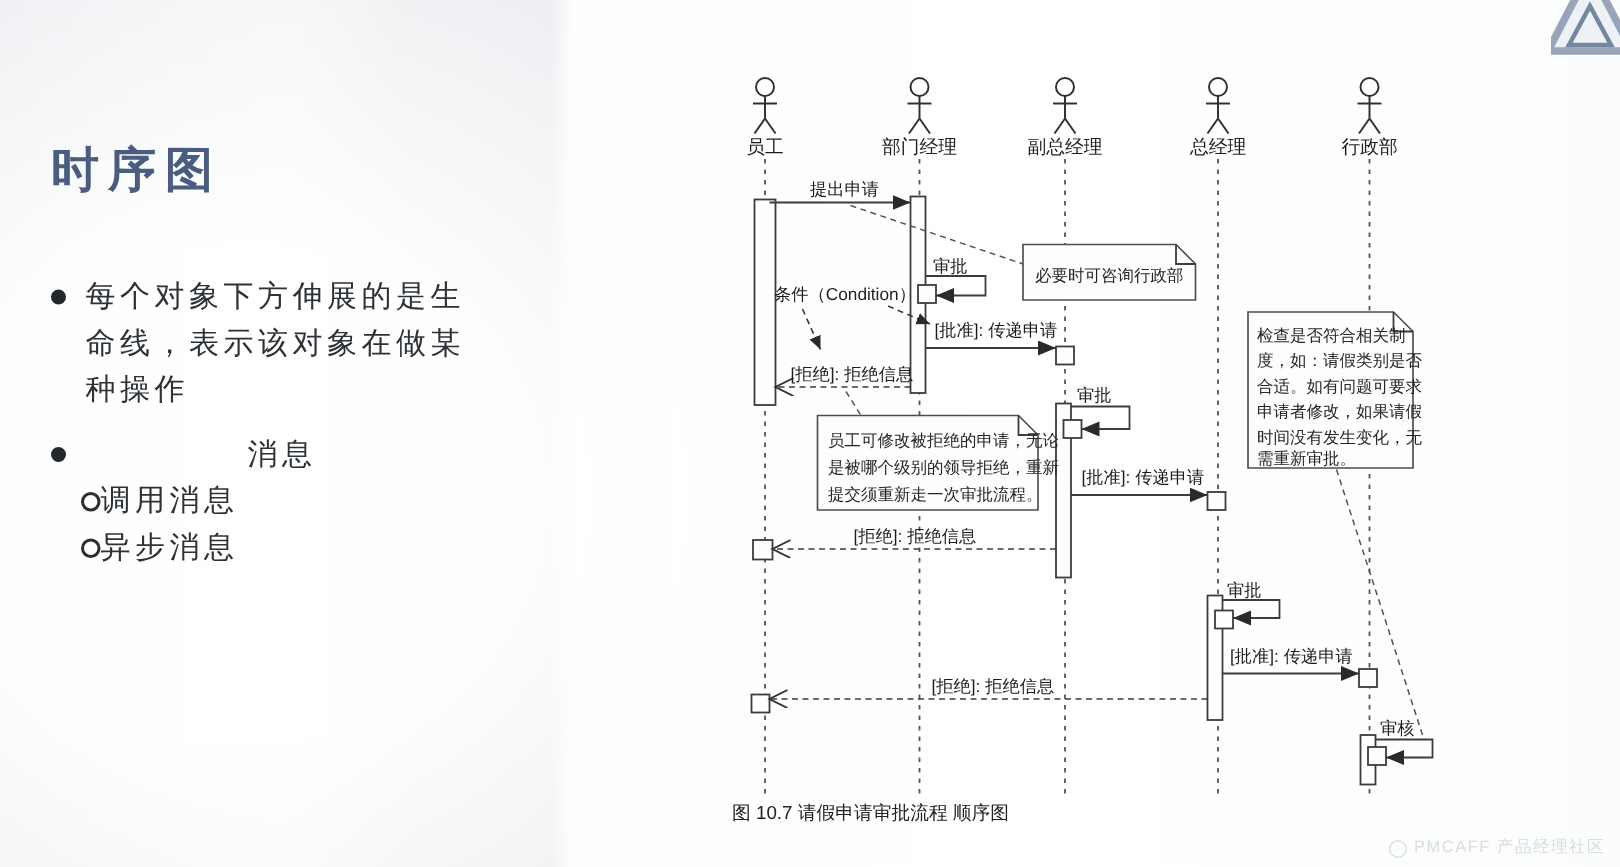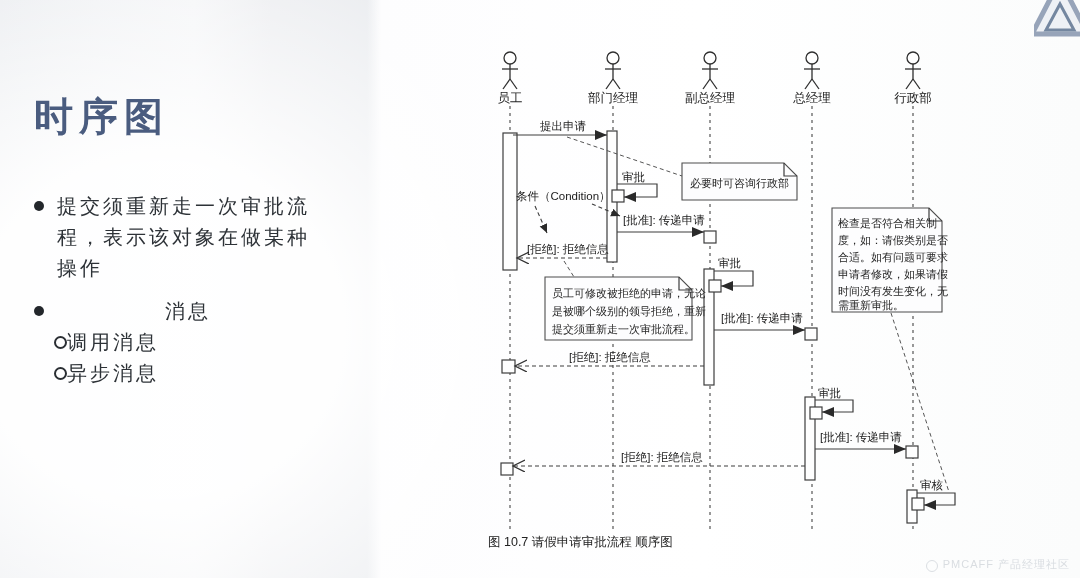--- a/index.html
+++ b/index.html
@@ -9,21 +9,21 @@
   }
   .slide{
     position:relative;width:1080px;height:578px;overflow:hidden;
     background:
       radial-gradient(ellipse 430px 400px at 160px 330px, rgba(255,255,255,0.96) 42%, rgba(255,255,255,0) 100%),
       linear-gradient(90deg,#eceef1 0%,#f4f5f7 18%,#ecedf0 25%,#ebedf0 34%,#fdfdfe 35.3%,#ffffff 65%,#fbfcfc 100%);
   }
   
   .left-panel{position:absolute;left:34px;top:96px;width:300px;}
   .title{
-    font-size:39px;font-weight:bold;color:#4a5c7f;letter-spacing:6px;
+    font-size:32px;font-weight:bold;color:#4a5c7f;letter-spacing:6px;
     margin:0 0 52px 0;line-height:1.1;
   }
   .bullets{margin:0;padding:0;list-style:none;width:286px;}
   .b-item{display:flex;gap:13px;margin-bottom:12px;}
   .b-item .txt{
     font-size:20px;line-height:31px;color:#2d3237;letter-spacing:3px;width:262px;
   }
   .dot{flex:0 0 10px;width:10px;height:10px;border-radius:50%;background:#23272b;margin-top:10px;}
   .sub-list{margin:0;padding:0 0 0 20px;list-style:none;}
   .s-item{display:flex;gap:0;}
@@ -54,21 +54,21 @@
 </head>
 <body>
 
 <div class="slide">
 
   <div class="left-panel">
     <h1 class="title">时序图</h1>
     <ul class="bullets">
       <li class="b-item">
         <span class="dot"></span>
-        <span class="txt">提交须重新走一次审批流程，表示该对象在做某种操作</span>
+        <span class="txt">每个对象下方伸展的是生命线，表示该对象在做某种操作</span>
       </li>
       <li class="b-item" style="margin-bottom:0;text-align:center;">
         <span class="dot"></span>
         <span class="txt">消息</span>
       </li>
     </ul>
     <ul class="sub-list">
       <li class="s-item">
         <span class="ring"></span>
         <span class="txt">调用消息</span>

